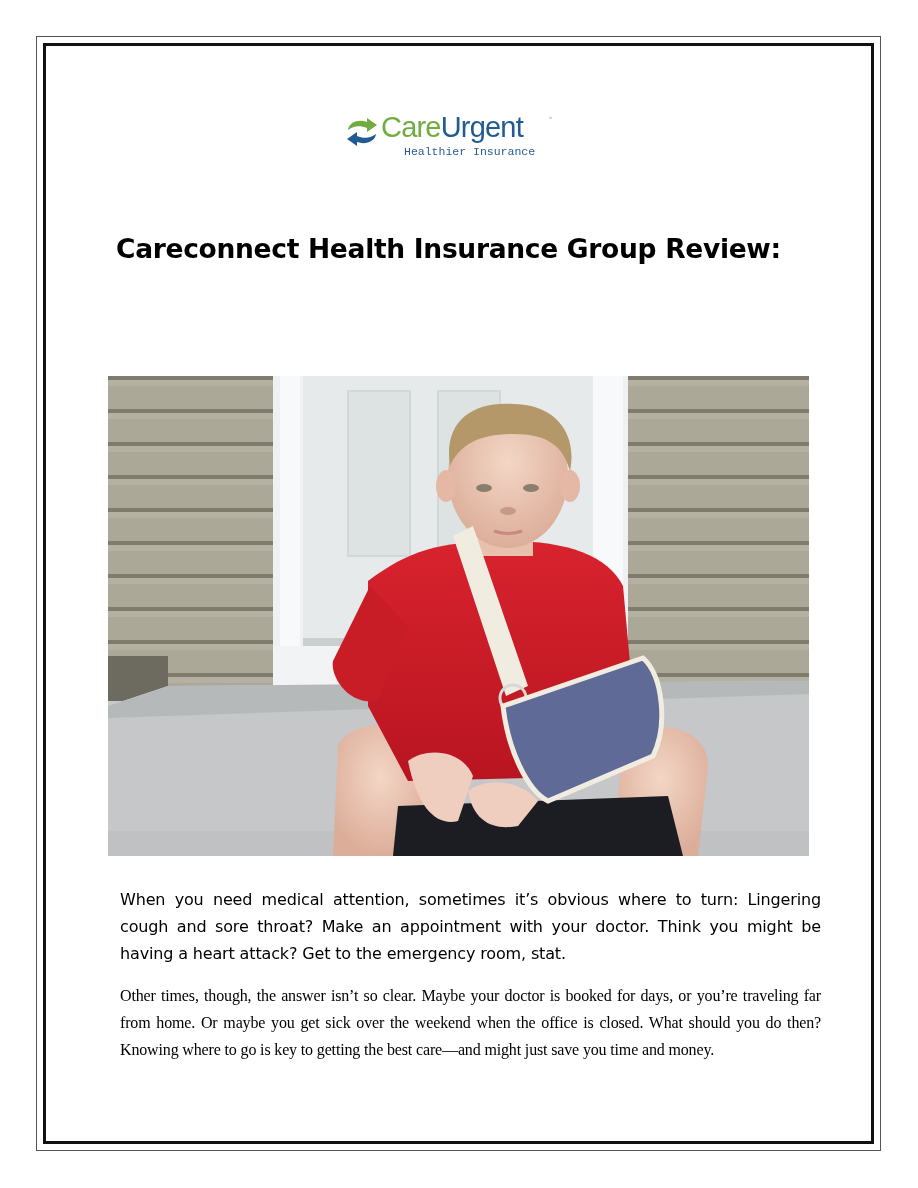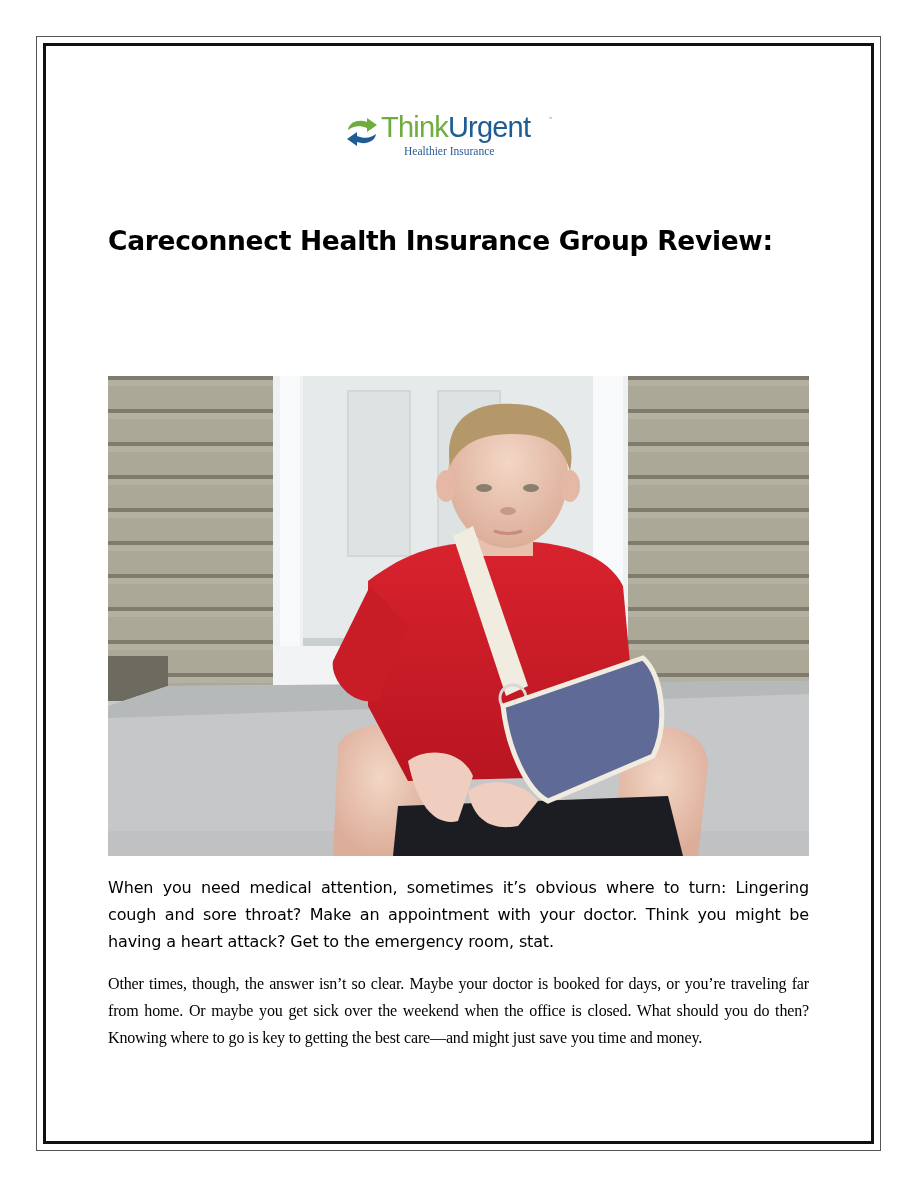--- a/index.html
+++ b/index.html
@@ -6,42 +6,42 @@
   body { width: 918px; height: 1188px; position: relative; overflow: hidden; font-family: "DejaVu Sans", sans-serif; color: #000; }
   .outer-border { position: absolute; left: 36px; top: 36px; width: 845px; height: 1115px; border: 1px solid #555; box-sizing: border-box; }
   .inner-border { position: absolute; left: 43px; top: 43px; width: 831px; height: 1101px; border: 3px solid #111; box-sizing: border-box; }
 
   .logo { position: absolute; left: 345px; top: 112px; width: 215px; height: 50px; }
   .logo-icon { position: absolute; left: 0; top: 4px; width: 34px; height: 32px; }
   .logo-word { position: absolute; left: 36px; top: -2px; font-family: "Liberation Sans", sans-serif; font-size: 29px; letter-spacing: -0.8px; line-height: 34px; white-space: nowrap; }
   .logo-care { color: #6fad3e; }
   .logo-connect { color: #1f5c93; }
   .logo-tm { position: absolute; left: 203px; top: 4px; font-size: 5px; color: #888; }
-  .logo-tag { position: absolute; left: 59px; top: 33px; font-family: Liberation Serif, serif; font-size: 11.5px; color: #2a5d93; white-space: nowrap; }
+  .logo-tag { position: absolute; left: 59px; top: 33px; font-family: Liberation Mono, monospace; font-size: 11.5px; color: #2a5d93; white-space: nowrap; }
 
-  .title { position: absolute; left: 108px; top: 220px; width: 720px; font-family: "DejaVu Sans", sans-serif; font-weight: bold; font-size: 26.5px; line-height: 41px; letter-spacing: -0.3px; margin: 0; }
+  .title { position: absolute; left: 108px; top: 220px; width: 720px; font-family: "DejaVu Sans", sans-serif; font-weight: bold; font-size: 26.5px; line-height: 41px; letter-spacing: -0.3px; margin: 8px; }
 
   .photo { position: absolute; left: 108px; top: 376px; width: 701px; height: 480px; overflow: hidden; background: #c7c9ca; }
 
-  .body-text { position: absolute; left: 108px; width: 701px; font-family: "DejaVu Sans", sans-serif; font-size: 16px; line-height: 27px; text-align: justify; margin: 0; letter-spacing: -0.15px; }
+  .body-text { position: absolute; left: 108px; width: 701px; font-family: "DejaVu Sans", sans-serif; font-size: 16px; line-height: 27px; text-align: justify; margin: 12px; letter-spacing: -0.15px; }
   .p1 { top: 874px; }
   .p2 { top: 970px; font-family: Liberation Serif, serif; }
 </style>
 </head>
 <body>
 
 <div class="outer-border"></div>
 <div class="inner-border"></div>
 
 <div class="logo">
   <svg class="logo-icon" viewBox="0 0 34 32">
     <path d="M3 14 C4 6, 14 3, 22 6 L22 2 L32 9 L22 16 L22 12 C15 9, 8 10, 3 14 Z" fill="#6fad3e"></path>
     <path d="M31 18 C30 26, 20 29, 12 26 L12 30 L2 23 L12 16 L12 20 C19 23, 26 22, 31 18 Z" fill="#1f5c93"></path>
   </svg>
-  <div class="logo-word"><span class="logo-care">Think</span><span class="logo-connect">Urgent</span></div>
+  <div class="logo-word"><span class="logo-care">Care</span><span class="logo-connect">Urgent</span></div>
   <span class="logo-tm">™</span>
   <div class="logo-tag">Healthier Insurance</div>
 </div>
 
 <h1 class="title">
   <span>Careconnect Health Insurance Group Review:</span><br>
 </h1>
 
 <div class="photo">
   <svg width="701" height="480" viewBox="0 0 701 480">

